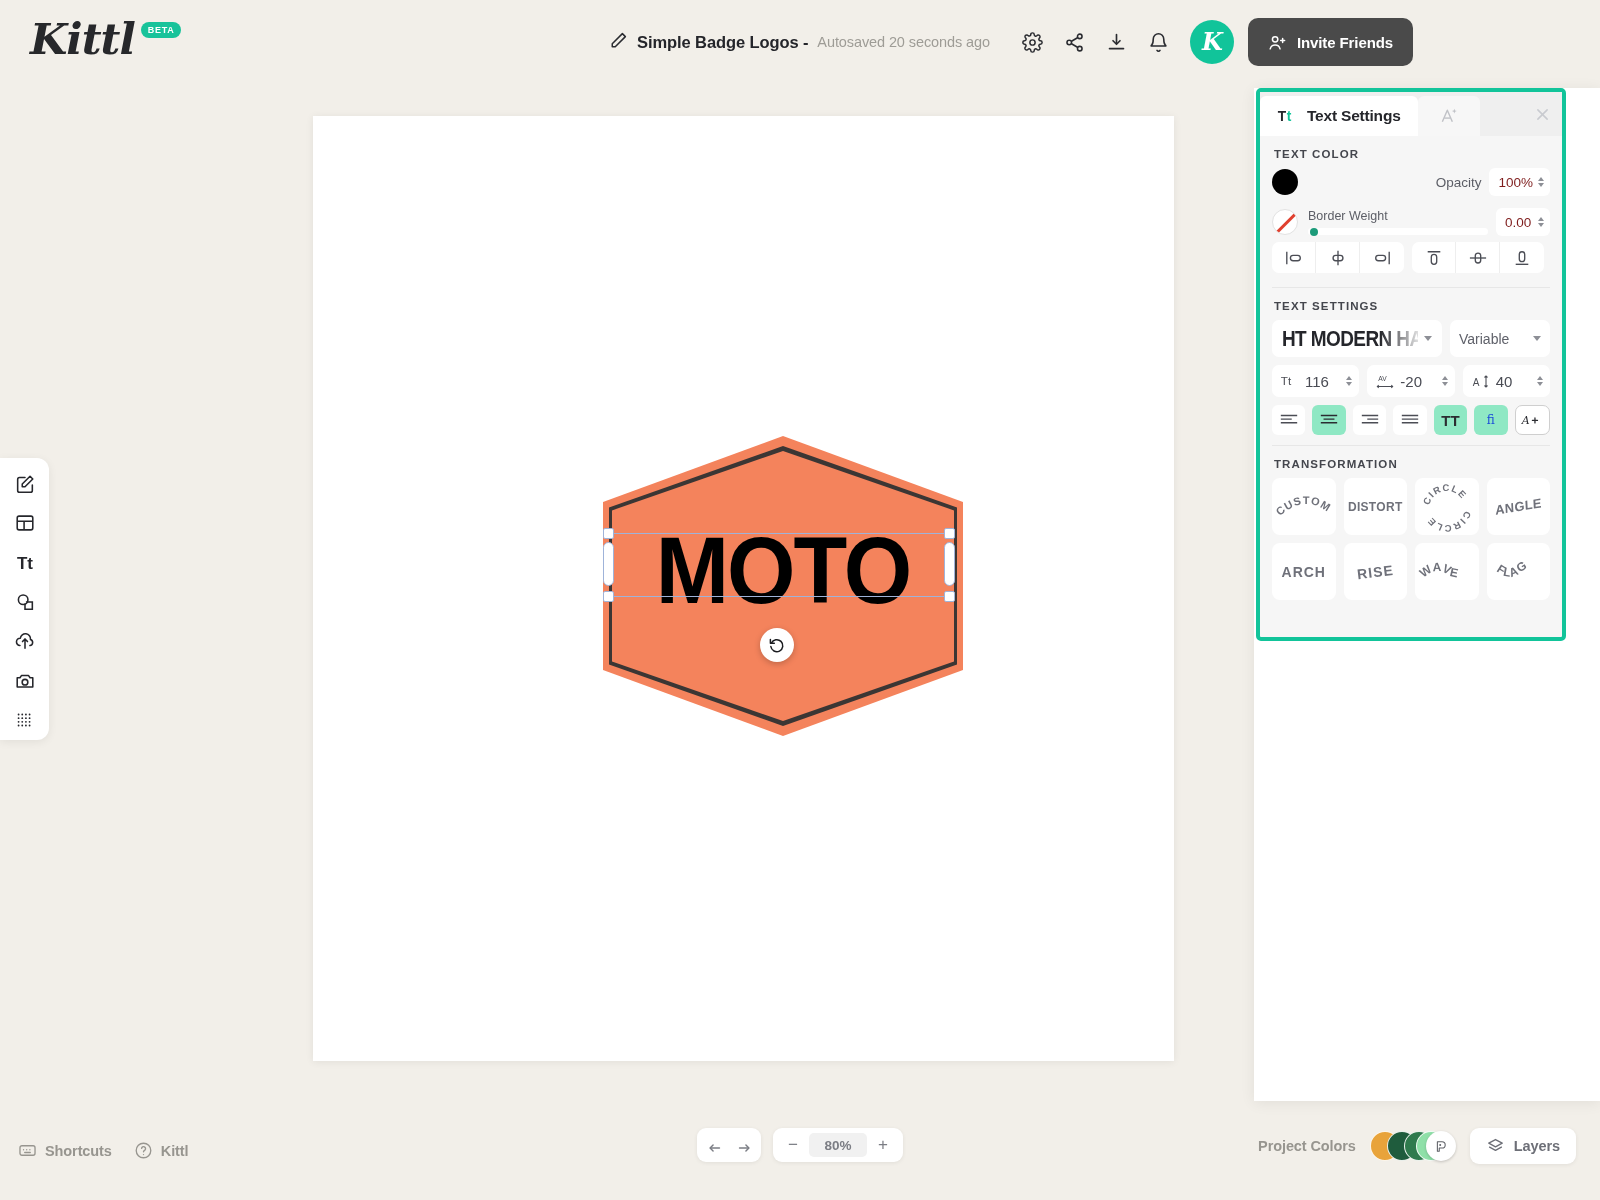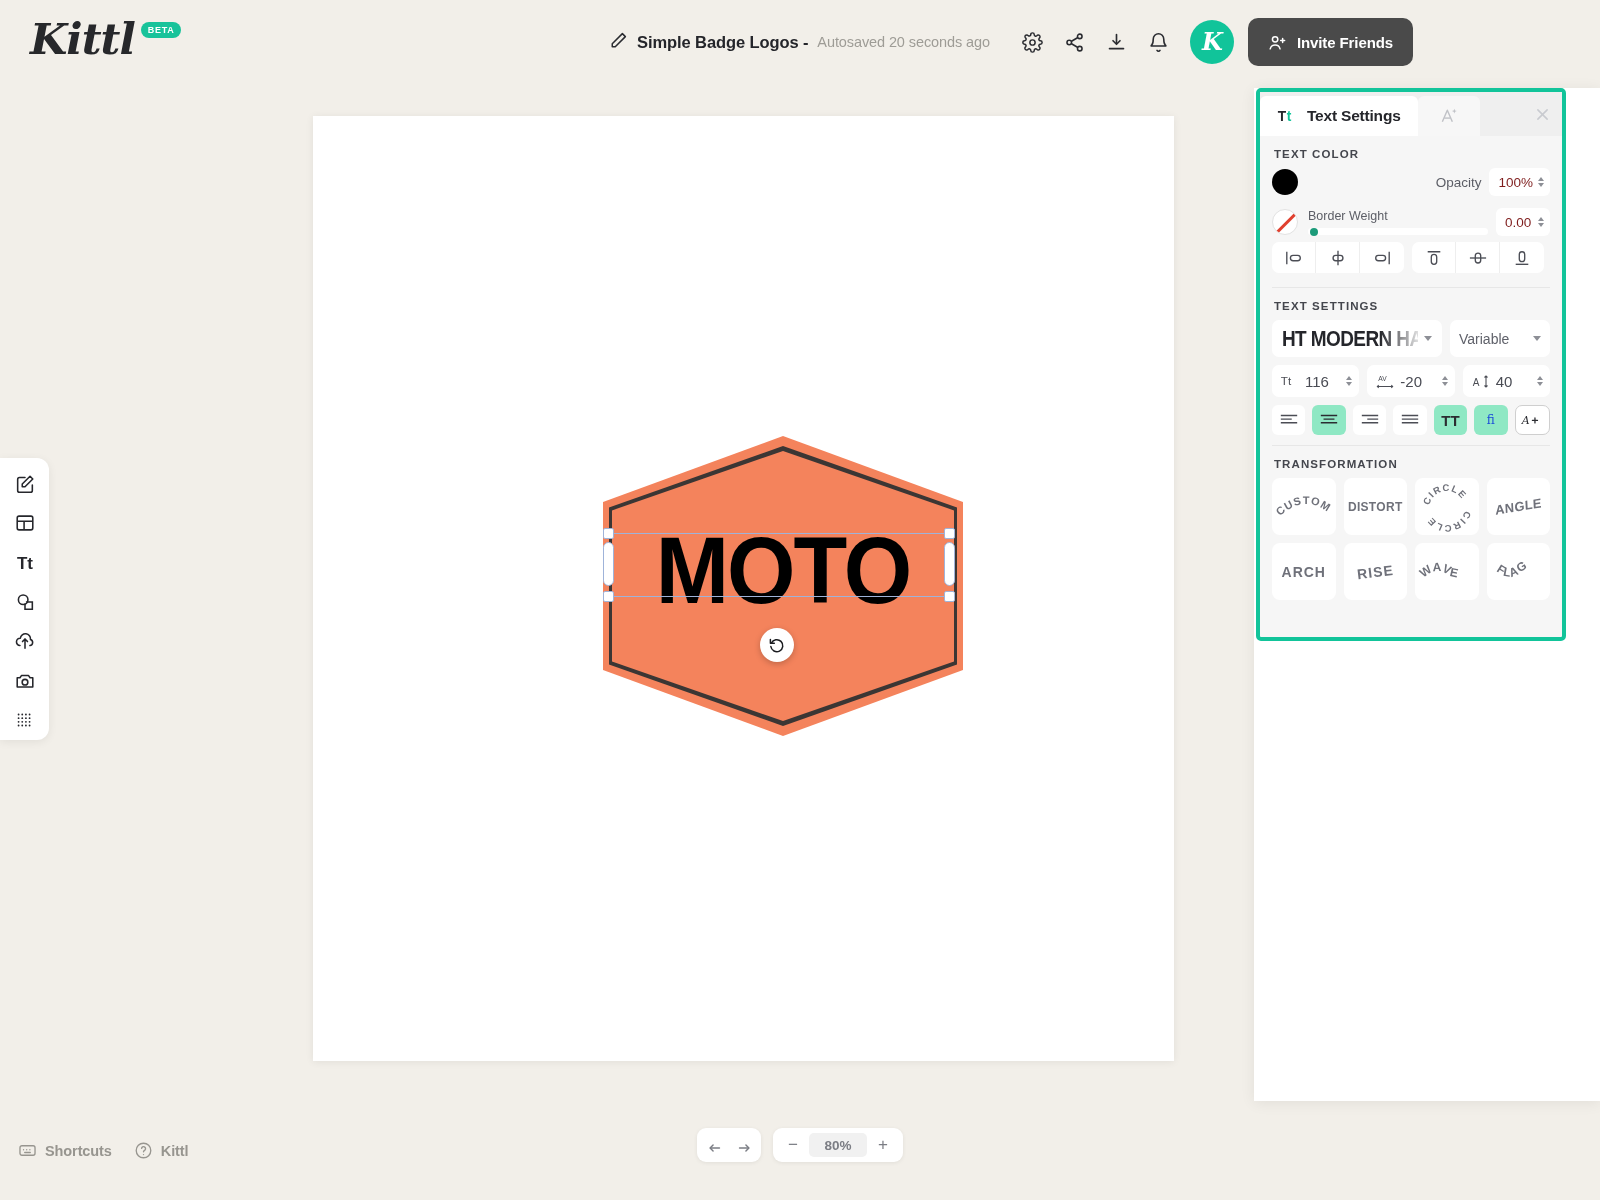--- a/index.html
+++ b/index.html
@@ -707,13 +707,35 @@
       <div class="pbtn">
         <span style="font-size:17px;color:#7b7d84;">−</span>
       </div>
       <div class="zoomval">80%</div>
       <div class="pbtn">
         <span style="font-size:17px;color:#7b7d84;">+</span>
       </div>
     </div>
   </div>
 
+  <div class="br">
+    <span class="pc-label">Project Colors</span>
+    <div class="pc-dots">
+      <span style="left:0px;  background:#e8a33a;"></span>
+      <span style="left:17px; background:#1f5c3d;"></span>
+      <span style="left:34px; background:#2f7a4d;"></span>
+      <span style="left:46px; background:#8fe0a8;"></span>
+      <span class="pc-more">
+        <svg width="15" height="15" viewBox="0 0 24 24" fill="none" stroke="#5e6066" stroke-width="1.7" stroke-linejoin="round">
+            <path d="M7 4.5h7.5a5 5 0 010 10H10v5H7z"></path>
+            <circle cx="11.5" cy="9.5" r="1.6" fill="#5e6066" stroke="none"></circle>
+          </svg>
+      </span>
+    </div>
+    <div class="layers-btn">
+      <svg width="19" height="19" viewBox="0 0 24 24" fill="none" stroke="#6d6f77" stroke-width="1.7" stroke-linejoin="round">
+          <path d="M12 3.2l8.5 4.6L12 12.4 3.5 7.8z"></path>
+          <path d="M4 12.4l8 4.4 8-4.4"></path>
+        </svg>
+      <span class="layers-text">Layers</span>
+    </div>
+  </div>
 </div>
 
 </body></html>

